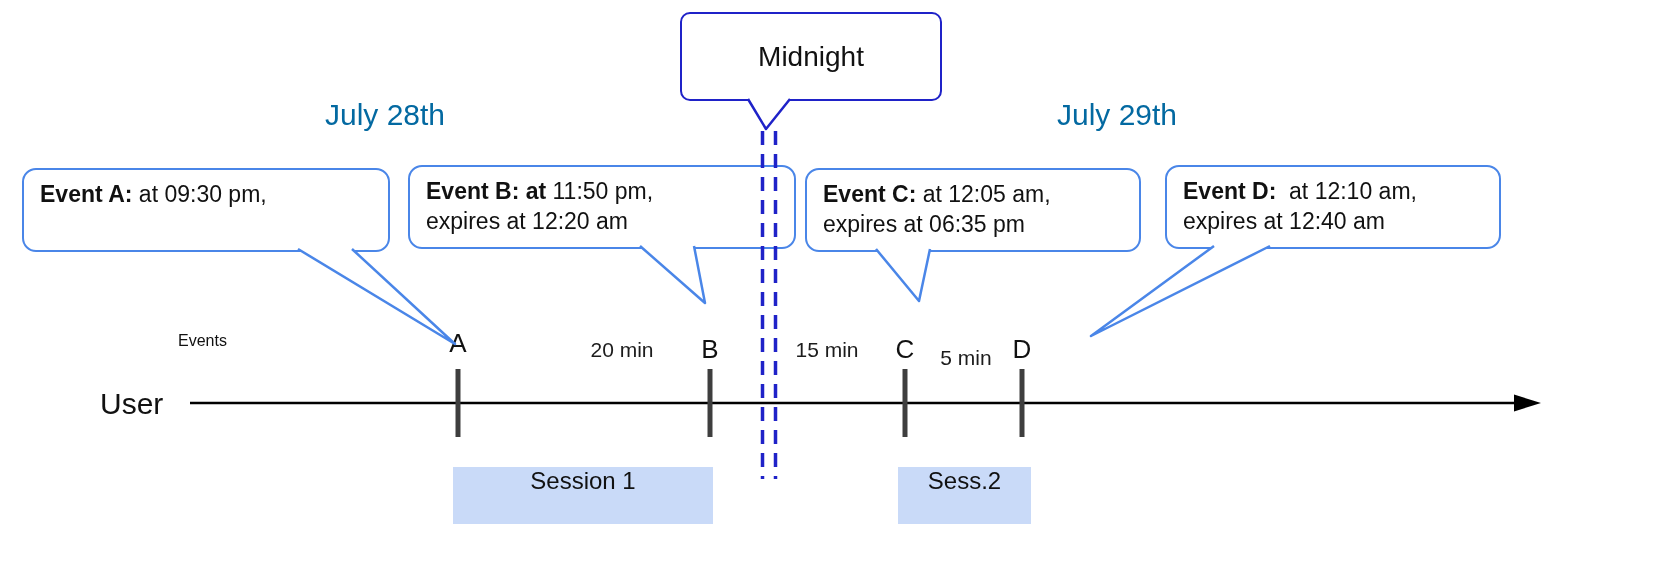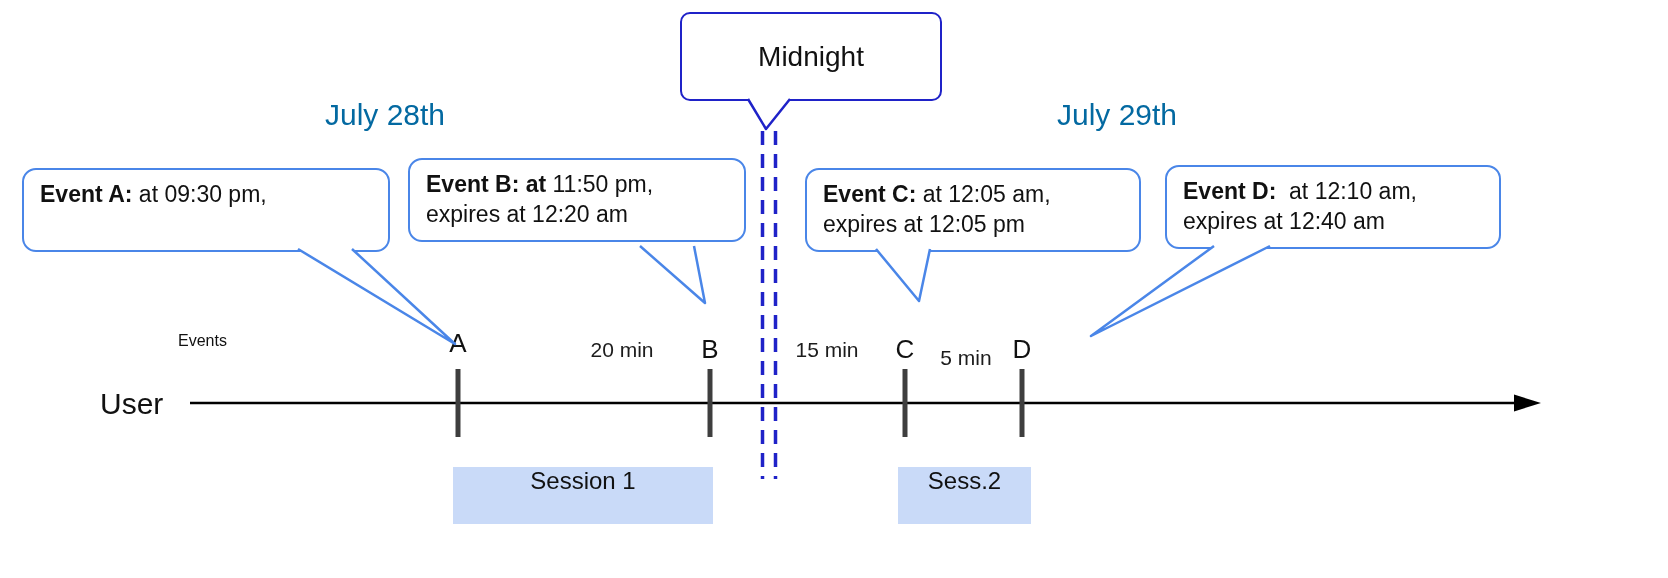--- a/index.html
+++ b/index.html
@@ -79,28 +79,28 @@
   <div class="abs date-heading" style="left:1117px; top:98px;">July 29th</div>
 
   <div class="abs midnight-bubble" style="left:680px; top:12px; width:262px; height:89px;">
     <span>Midnight</span>
   </div>
 
   <div class="abs bubble" style="left:22px; top:168px; width:368px; height:84px;">
     <div class="bubble-line"><b>Event A:</b><span> at 09:30 pm,</span></div>
   </div>
 
-  <div class="abs bubble" style="left:408px; top:158px; width:338px; height:84px;">
+  <div class="abs bubble" style="left:408px; top:165px; width:388px; height:84px;">
     <div class="bubble-line"><b>Event B: at</b><span> 11:50 pm,</span></div>
     <div class="bubble-line">expires at 12:20 am</div>
   </div>
 
   <div class="abs bubble" style="left:805px; top:168px; width:336px; height:84px;">
     <div class="bubble-line"><b>Event C:</b><span> at 12:05 am,</span></div>
-    <div class="bubble-line">expires at 12:05 pm</div>
+    <div class="bubble-line">expires at 06:35 pm</div>
   </div>
 
   <div class="abs bubble" style="left:1165px; top:165px; width:336px; height:84px;">
     <div class="bubble-line"><b>Event D:</b><span>  at 12:10 am,</span></div>
     <div class="bubble-line">expires at 12:40 am</div>
   </div>
 
   <div class="abs axis-label-events" style="left:178px; top:332px;">Events</div>
   <div class="abs axis-label-user" style="left:100px; top:387px;">User</div>
 

